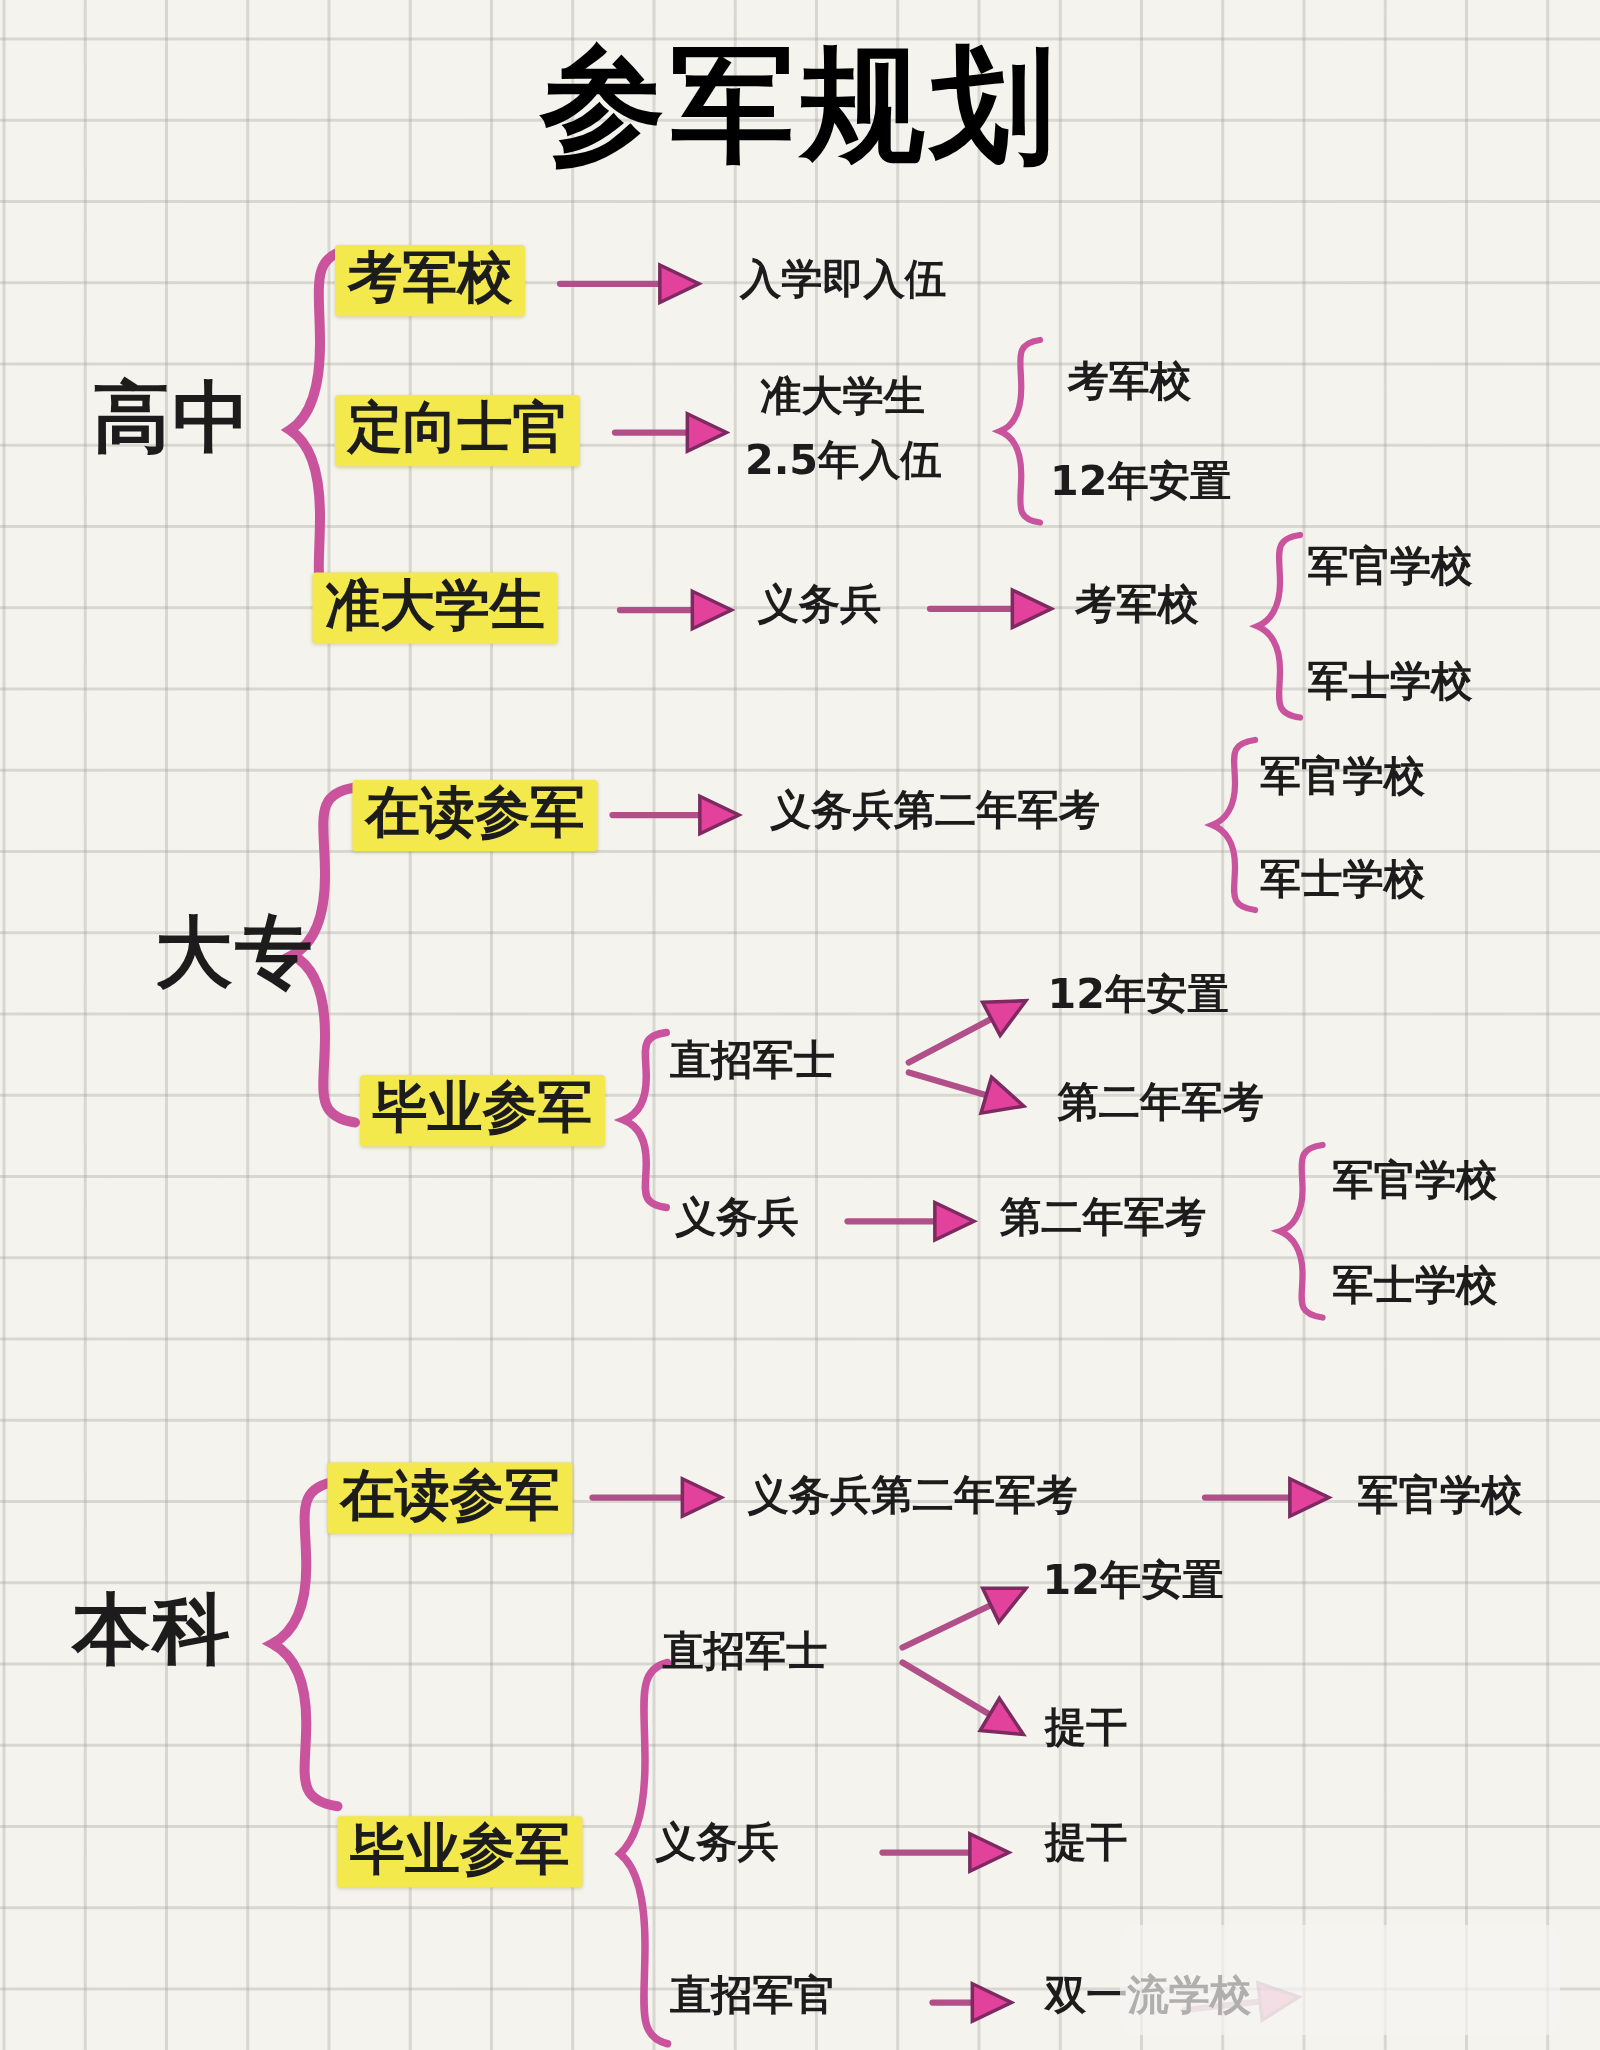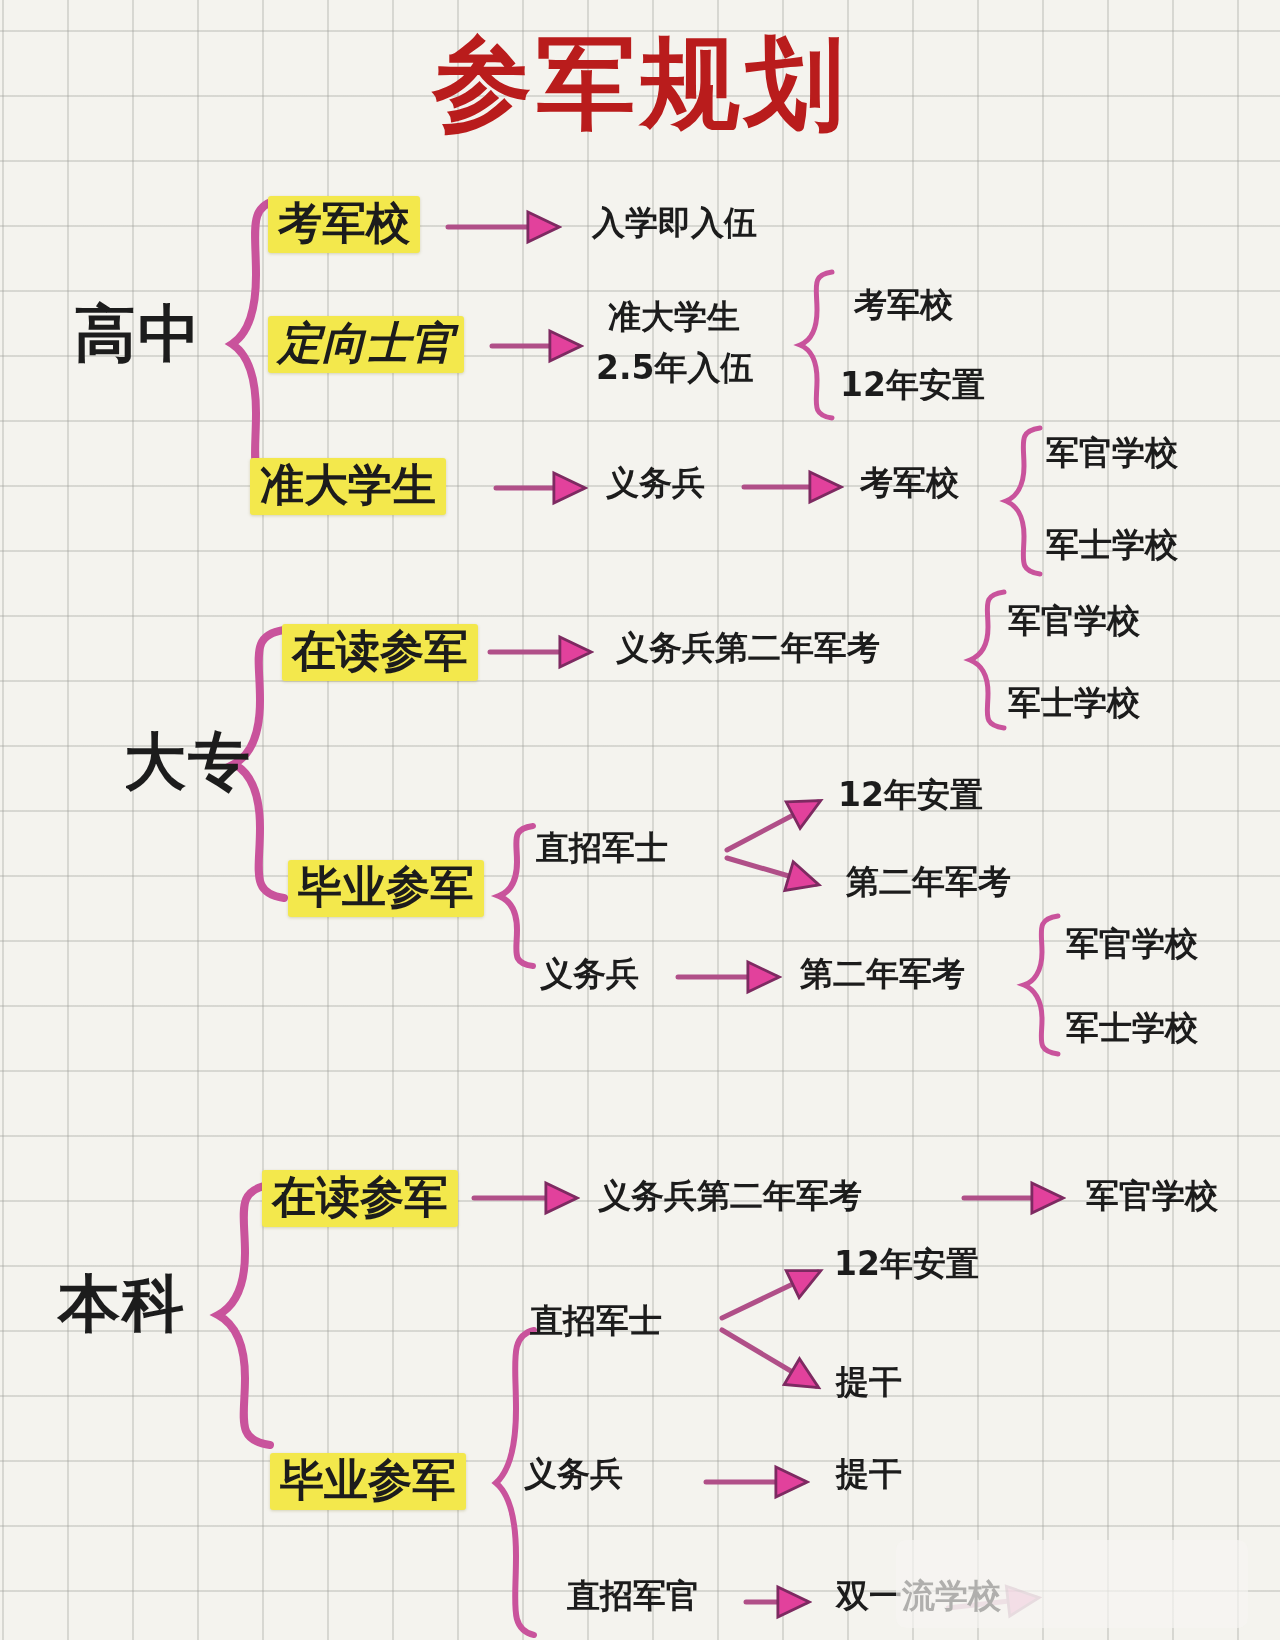--- a/index.html
+++ b/index.html
@@ -8,21 +8,21 @@
     font-family:"DejaVu Sans","Liberation Sans",sans-serif;
     background-color:#f4f3ee;
     background-image:
       linear-gradient(to right, rgba(150,150,145,0.30) 2px, transparent 2px),
       linear-gradient(to bottom, rgba(150,150,145,0.30) 2px, transparent 2px);
     background-size:65px 65px;
     background-position:2px 30px;
   }
   .title{
     position:absolute;left:50%;top:18px;transform:translateX(-50%);
-    font-size:100px;font-weight:900;color:#b91c1c;margin:0;letter-spacing:4px;
+    font-size:100px;font-weight:900;color:#000000;margin:0;letter-spacing:4px;
     white-space:nowrap;
   }
   .node{
     position:absolute;white-space:nowrap;color:#1c1c1c;
     font-size:33px;font-weight:700;line-height:1.1;
   }
   .sec{font-size:62px;font-weight:800;letter-spacing:2px;}
   .hl{
     font-size:44px;background:#f3e84c;padding:3px 10px 6px;border-radius:3px;
     box-shadow:0 1px 3px rgba(120,110,20,0.25);
@@ -76,21 +76,21 @@
   <line class="shaft" opacity="0.38" marker-end="url(#ah)" x1="948" y1="1608" x2="1036" y2="1598"></line>
 </svg>
 
 <h1 class="title">参军规划</h1>
 
 <div class="node sec" style="left:74px;top:300px;text-align:center;">高中</div>
 <div class="node sec" style="left:76px;top:728px;margin-left:48px;">大专</div>
 <div class="node sec" style="left:58px;top:1270px;">本科</div>
 
 <div class="node hl" style="left:268px;top:196px;">考军校</div>
-<div class="node hl" style="left:268px;top:316px;font-style:italic;">定向士官</div>
+<div class="node hl" style="left:268px;top:316px;">定向士官</div>
 <div class="node hl" style="left:250px;top:458px;">准大学生</div>
 <div class="node hl" style="left:282px;top:624px;">在读参军</div>
 <div class="node hl" style="left:288px;top:860px;">毕业参军</div>
 <div class="node hl" style="left:262px;top:1170px;">在读参军</div>
 <div class="node hl" style="left:270px;top:1453px;">毕业参军</div>
 
 <div class="node" style="left:592px;top:205px;">入学即入伍</div>
 <div class="node" style="left:608px;top:299px;">准大学生</div>
 <div class="node" style="left:596px;top:350px;">2.5年入伍</div>
 <div class="node" style="left:854px;top:287px;">考军校</div>
@@ -111,16 +111,16 @@
 <div class="node" style="left:1066px;top:926px;">军官学校</div>
 <div class="node" style="left:1066px;top:1010px;">军士学校</div>
 
 <div class="node" style="left:598px;top:1178px;">义务兵第二年军考</div>
 <div class="node" style="left:1086px;top:1178px;">军官学校</div>
 <div class="node" style="left:834px;top:1246px;">12年安置</div>
 <div class="node" style="left:530px;top:1303px;">直招军士</div>
 <div class="node" style="left:836px;top:1364px;">提干</div>
 <div class="node" style="left:524px;top:1456px;">义务兵</div>
 <div class="node" style="left:836px;top:1456px;">提干</div>
-<div class="node" style="left:536px;top:1578px;margin-left:31px;">直招军官</div>
+<div class="node" style="left:536px;top:1578px;">直招军官</div>
 <div class="node" style="left:836px;top:1578px;">双一流学校</div>
 
 <div class="fade-patch"></div>
 
 </body></html>

